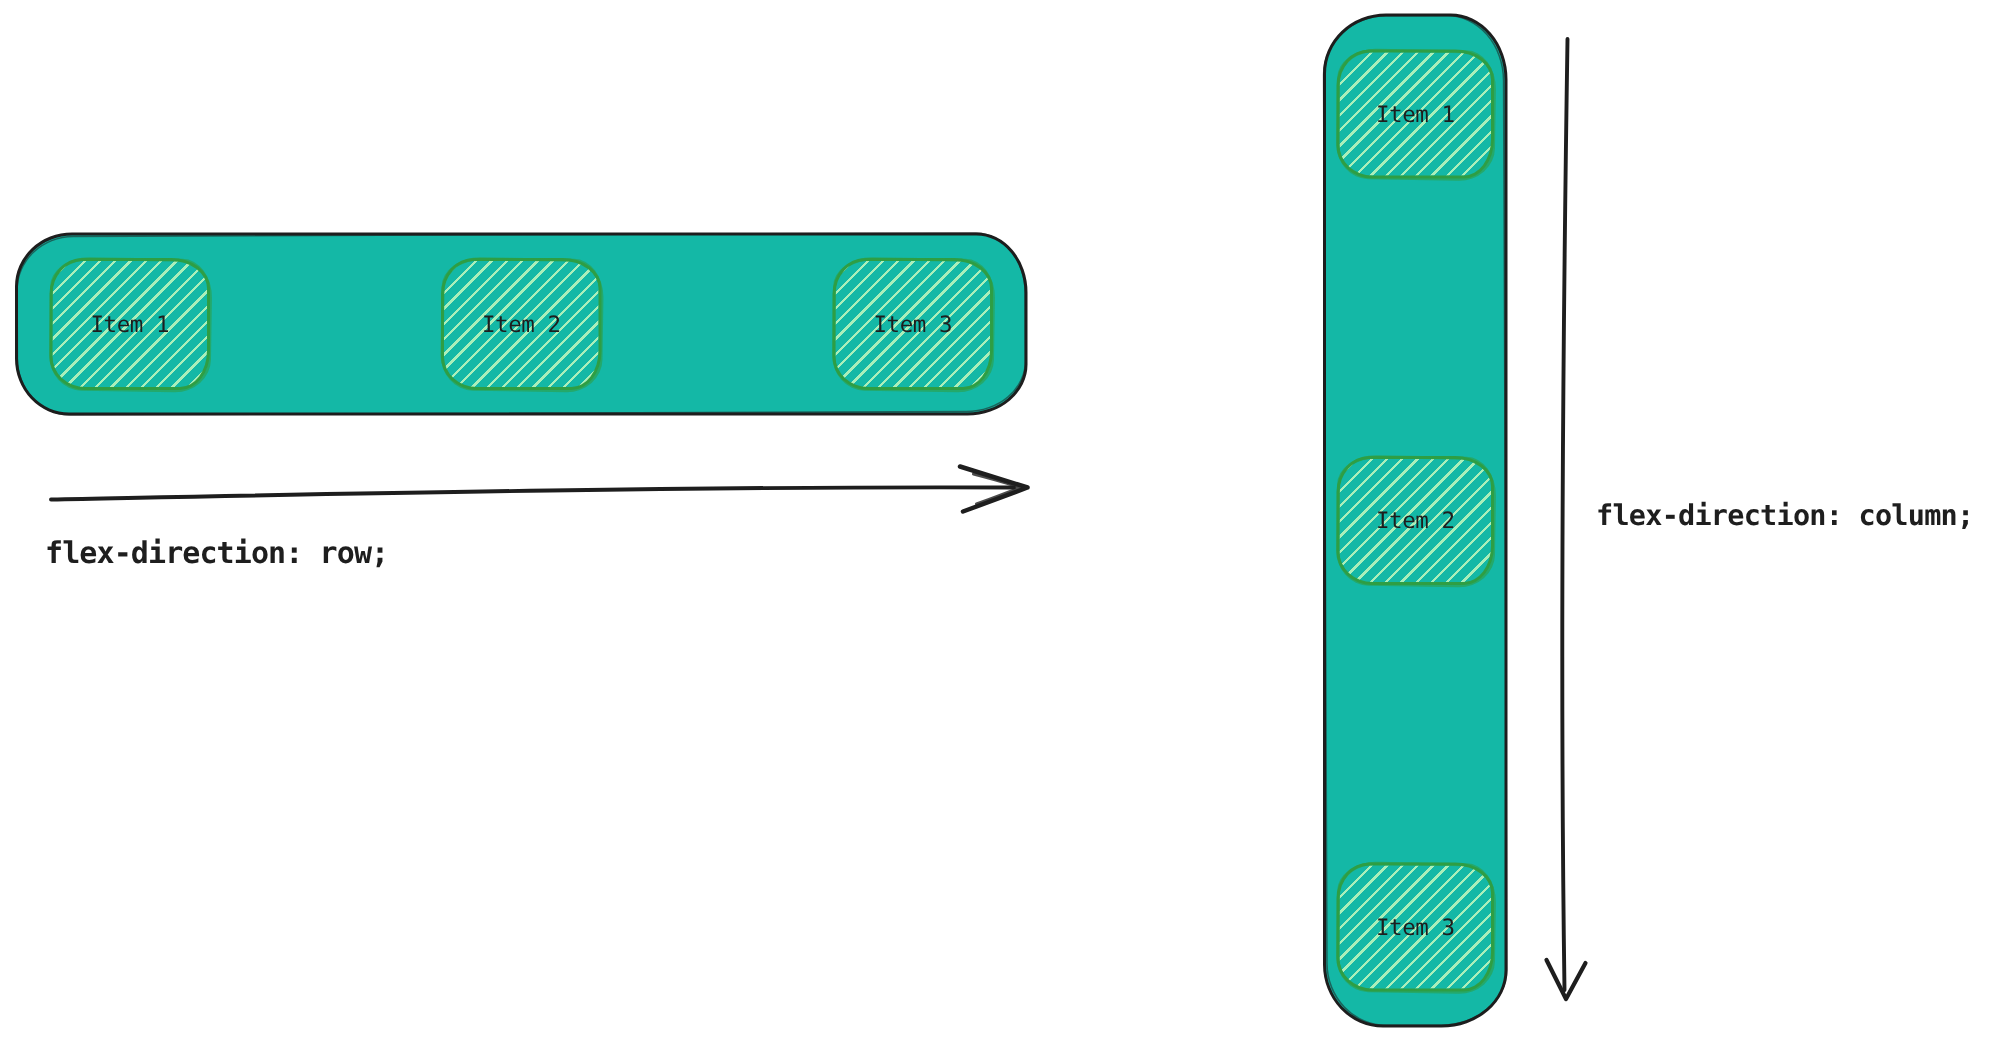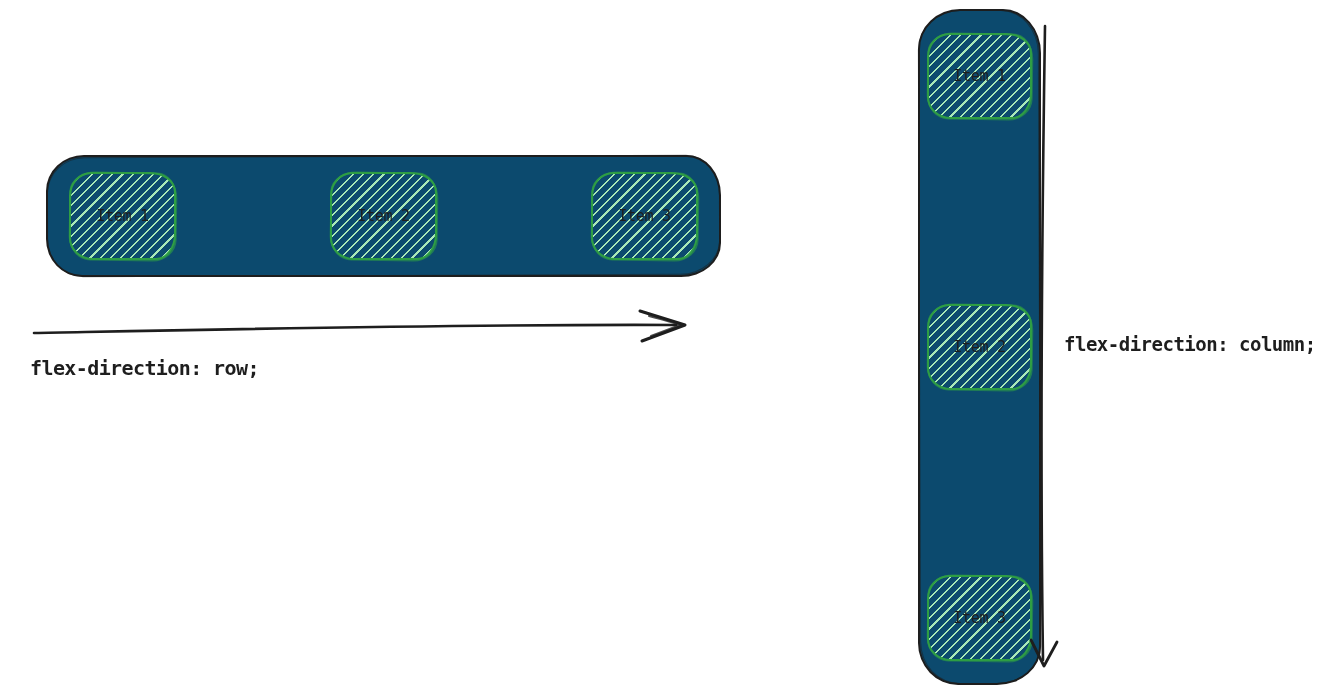--- a/index.html
+++ b/index.html
@@ -13,23 +13,22 @@
     width: 1330px;
     height: 696px;
     background: #ffffff;
     overflow: hidden;
   }
 
   
   .flex-container {
     position: absolute;
     border: 2.6px solid #1e1e1e;
-    background: #0c4a6e;
+    background: #14b8a6;
     display: flex;
-    margin-left: 36px;
   }
   .flex-container::before {
     content: "";
     position: absolute;
     inset: -1px;
     border: 1.6px solid rgba(30,30,30,0.55);
     border-radius: inherit;
     transform: rotate(-0.22deg);
     pointer-events: none;
   }

